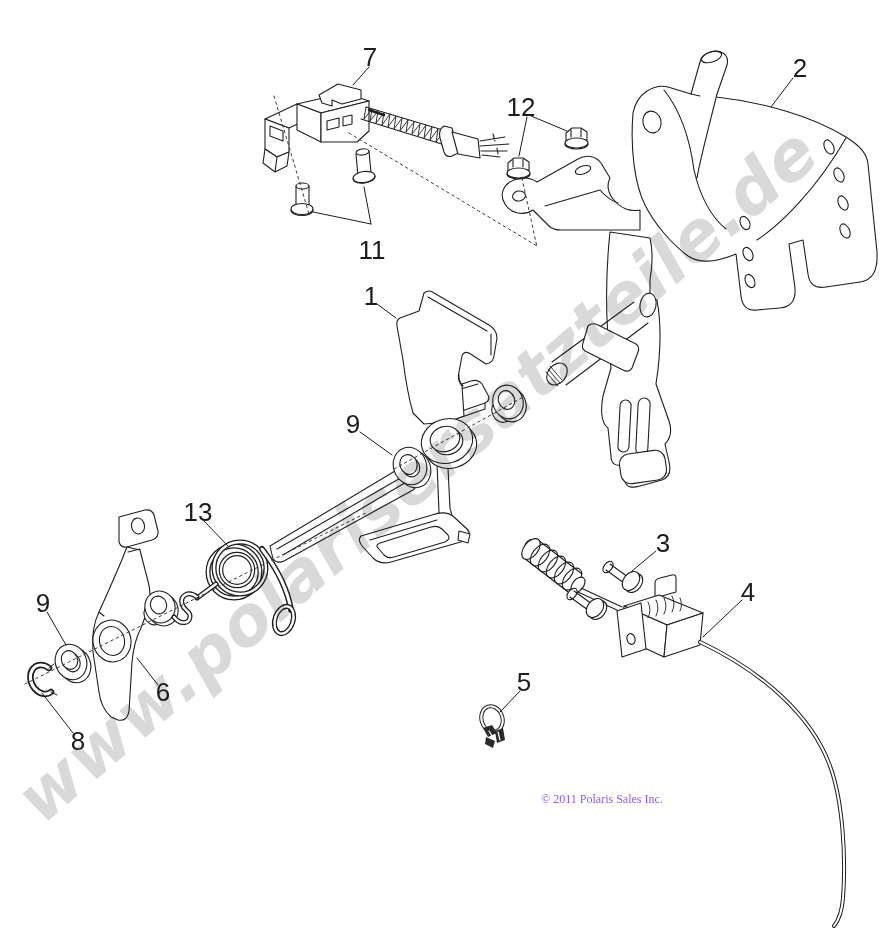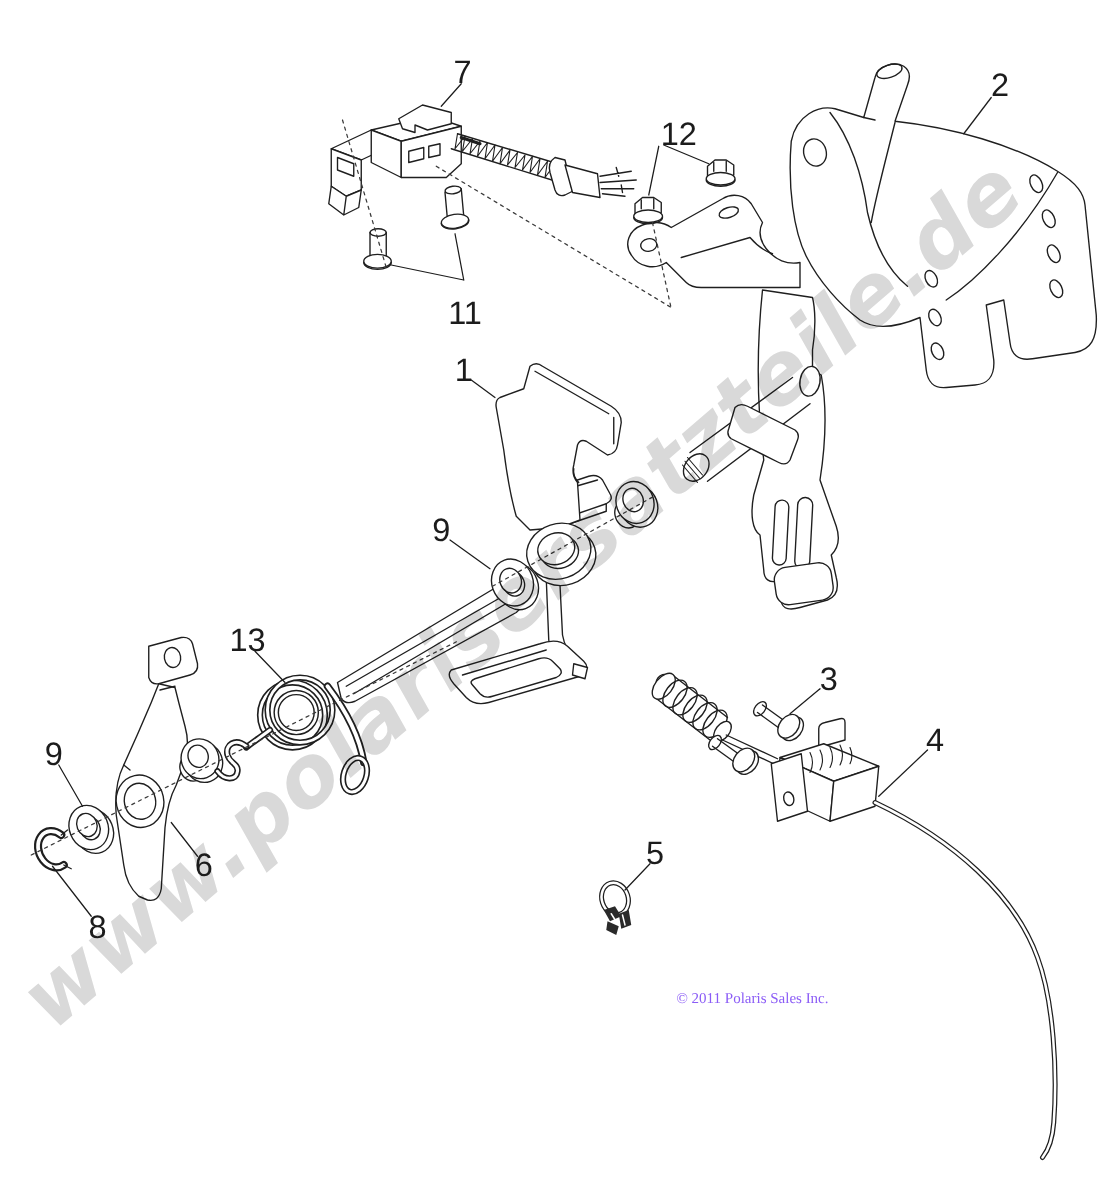--- a/index.html
+++ b/index.html
@@ -242,17 +242,17 @@
 <div class="callout" style="left:663px;top:543px">3</div>
 <div class="callout" style="left:748px;top:592px">4</div>
 <div class="callout" style="left:524px;top:682px">5</div>
 <div class="callout" style="left:163px;top:692px">6</div>
 <div class="callout" style="left:370px;top:57px">7</div>
 <div class="callout" style="left:78px;top:741px">8</div>
 <div class="callout" style="left:43px;top:603px">9</div>
 <div class="callout" style="left:353px;top:424px">9</div>
 <div class="callout" style="left:198px;top:512px">13</div>
 <div class="callout" style="left:372px;top:250px">11</div>
-<div class="callout" style="left:543px;top:107px">12</div>
+<div class="callout" style="left:521px;top:107px">12</div>
 
 <div class="copyright" style="left:602px;top:799px">© 2011 Polaris Sales Inc.</div>
 
 </div>
 
 </body></html>

